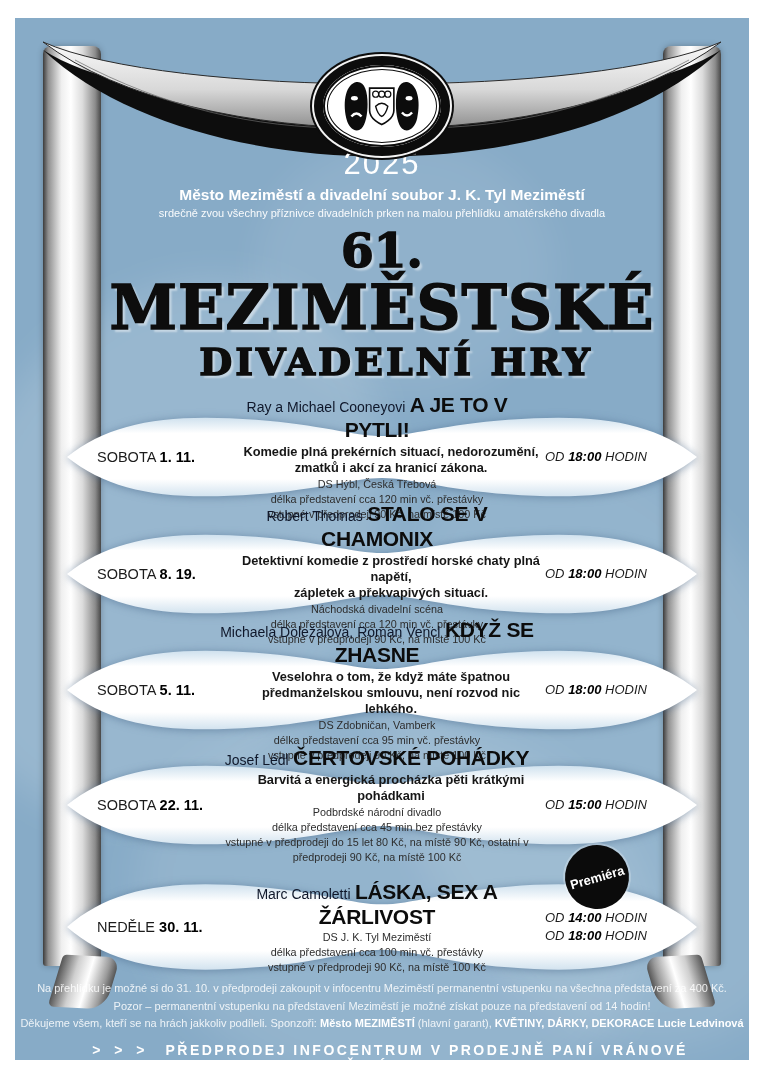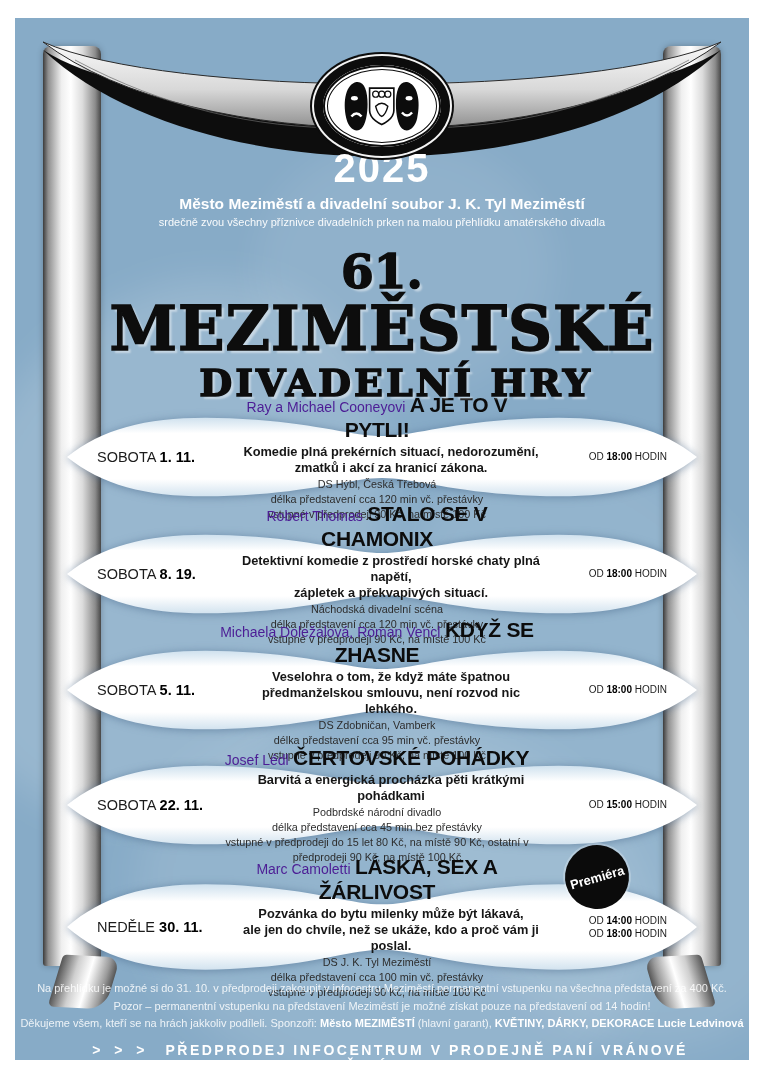--- a/index.html
+++ b/index.html
@@ -32,38 +32,38 @@
   .emblem{position:absolute;left:299px;top:38px;width:136px;height:100px;z-index:6;}
   .emblem .outer{position:absolute;inset:0;background:#0c0c0c;border-radius:50%;
     box-shadow:0 0 0 2px #f4f4f4,0 0 0 4px #0c0c0c;}
   .emblem .inner{position:absolute;left:9px;top:9px;right:9px;bottom:9px;background:#ffffff;border-radius:50%;
     box-shadow:inset 0 0 0 2px #0c0c0c, inset 0 0 0 4px #ffffff, inset 0 0 0 5px #0c0c0c;
     display:flex;align-items:center;justify-content:center;}
   .emblem svg{width:86%;height:74%;}
 
   
   .hdr{position:absolute;left:0;right:0;top:128px;text-align:center;color:#ffffff;z-index:5;}
-  .year{font-size:40px;font-weight:bold;letter-spacing:2px;}
+  .year{font-size:31px;font-weight:normal;letter-spacing:2px;}
   .org{font-size:15.5px;font-weight:bold;margin-top:4px;}
   .invite{font-size:11px;margin-top:3px;color:rgba(255,255,255,0.95);}
   .edition,.title1,.title2{font-family:"DejaVu Serif",serif;font-weight:bold;color:#0d0d0d;
     text-shadow:3px 3px 2px rgba(255,255,255,0.45);-webkit-text-stroke:1.5px #0d0d0d;}
-  .edition{font-size:47px;margin-top:20px;line-height:1;}
+  .edition{font-size:47px;margin-top:8px;line-height:1;}
   .title1{font-size:61px;line-height:1.05;letter-spacing:1px;margin-top:2px;}
   .title2{font-size:38px;line-height:1.05;letter-spacing:3px;margin-top:2px;padding-left:28px;}
 
   
   .show{position:absolute;left:52px;width:630px;height:118px;z-index:4;}
   .show svg.band{position:absolute;inset:0;width:100%;height:100%;filter:drop-shadow(0 1px 4px rgba(70,100,135,0.55));}
   .show .row{position:absolute;inset:0;display:flex;align-items:center;padding:0 30px;box-sizing:border-box;}
   .dcol{width:112px;flex:none;font-size:14.5px;color:#1c1c1c;white-space:nowrap;}
-  .tcol{width:122px;flex:none;font-size:10px;color:#1c1c1c;text-align:right;white-space:nowrap;line-height:1.35;}
+  .tcol{width:122px;flex:none;font-size:13px;color:#1c1c1c;white-space:nowrap;line-height:1.35;font-style:italic;}
   .dcol b,.tcol b{font-weight:800;color:#000;}
   .ccol{flex:1;text-align:center;line-height:1.2;padding:0 4px;}
-  .author{font-size:14px;color:#4c1d95;}
+  .author{font-size:14px;color:#0f172a;}
   .stitle{font-size:21px;font-weight:900;color:#0c0c0c;letter-spacing:-0.3px;}
   .desc{font-size:12.8px;font-weight:bold;color:#161616;white-space:pre-line;line-height:1.25;margin-top:2px;margin-left:28px;}
   .meta{font-size:10.8px;color:#2d2d2d;line-height:1.38;}
   .meta.first{margin-top:1px;}
 
   .s1{top:380px;} .s2{top:497px;} .s3{top:613px;} .s4{top:728px;} .s5{top:845px;height:128px;}
 
   
   .badge{position:absolute;left:498px;top:-18px;width:64px;height:64px;border-radius:50%;background:#0b0b0b;
     color:#fff;display:flex;align-items:center;justify-content:center;font-size:13px;font-weight:bold;
@@ -216,22 +216,20 @@
 
     <section class="show s5">
       <svg class="band" viewBox="0 0 1000 260" preserveAspectRatio="none">
         <path d="M0,130 C70,52 160,33 300,48 C400,58 455,84 500,84 C545,84 600,58 700,48 C840,33 930,52 1000,130 C930,208 840,227 700,212 C600,202 545,176 500,176 C455,176 400,202 300,212 C160,227 70,208 0,130 Z" fill="url(#bandGrad)"></path>
       </svg>
       <div class="badge">Premiéra</div>
       <div class="row">
         <div class="dcol"><span>NEDĚLE</span> <b>30. 11.</b></div>
         <div class="ccol">
           <div><span class="author">Marc Camoletti</span> <span class="stitle">LÁSKA, SEX A ŽÁRLIVOST</span></div>
-          <div class="desc">Pozvánka do bytu milenky může být lákavá,
-ale jen do chvíle, než se ukáže, kdo a proč vám ji poslal.</div>
           <div class="meta first">DS J. K. Tyl Meziměstí</div>
           <div class="meta">délka představení cca 100 min vč. přestávky</div>
           <div class="meta">vstupné v předprodeji 90 Kč, na místě 100 Kč</div>
         </div>
         <div class="tcol">
           <div><span>OD</span> <b>14:00</b> <span>HODIN</span></div>
           <div><span>OD</span> <b>18:00</b> <span>HODIN</span></div>
         </div>
       </div>
     </section>

